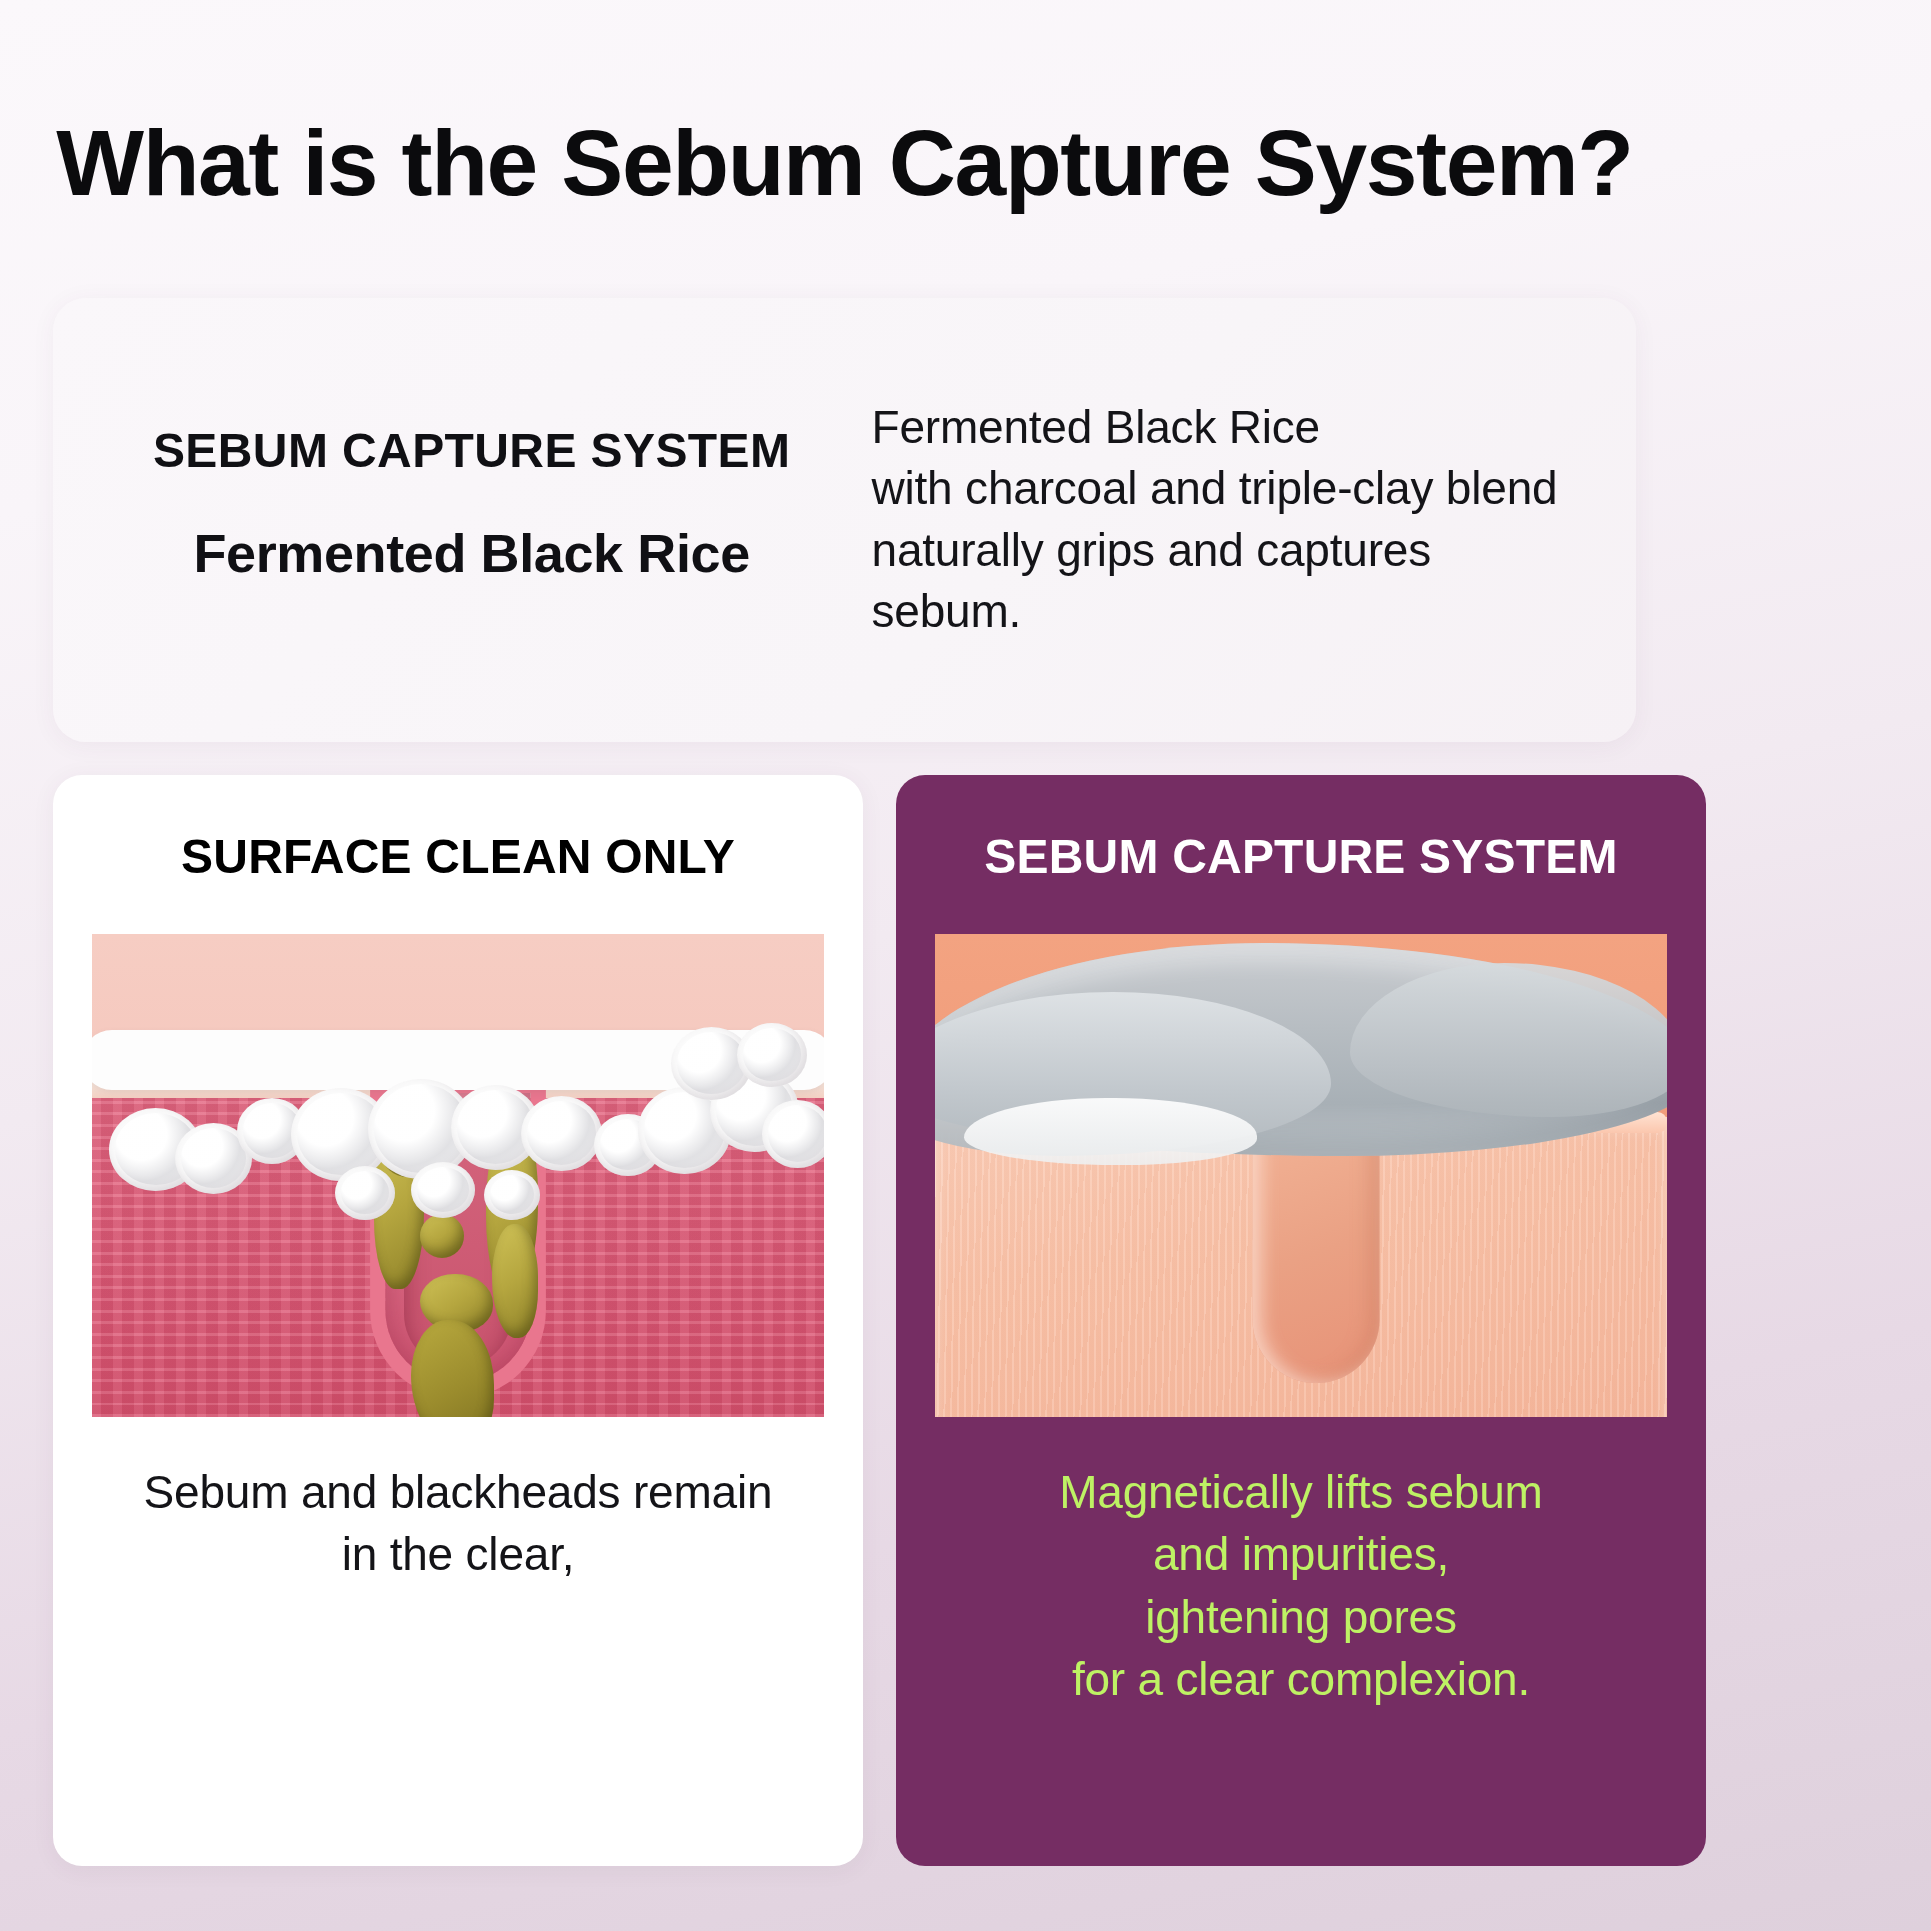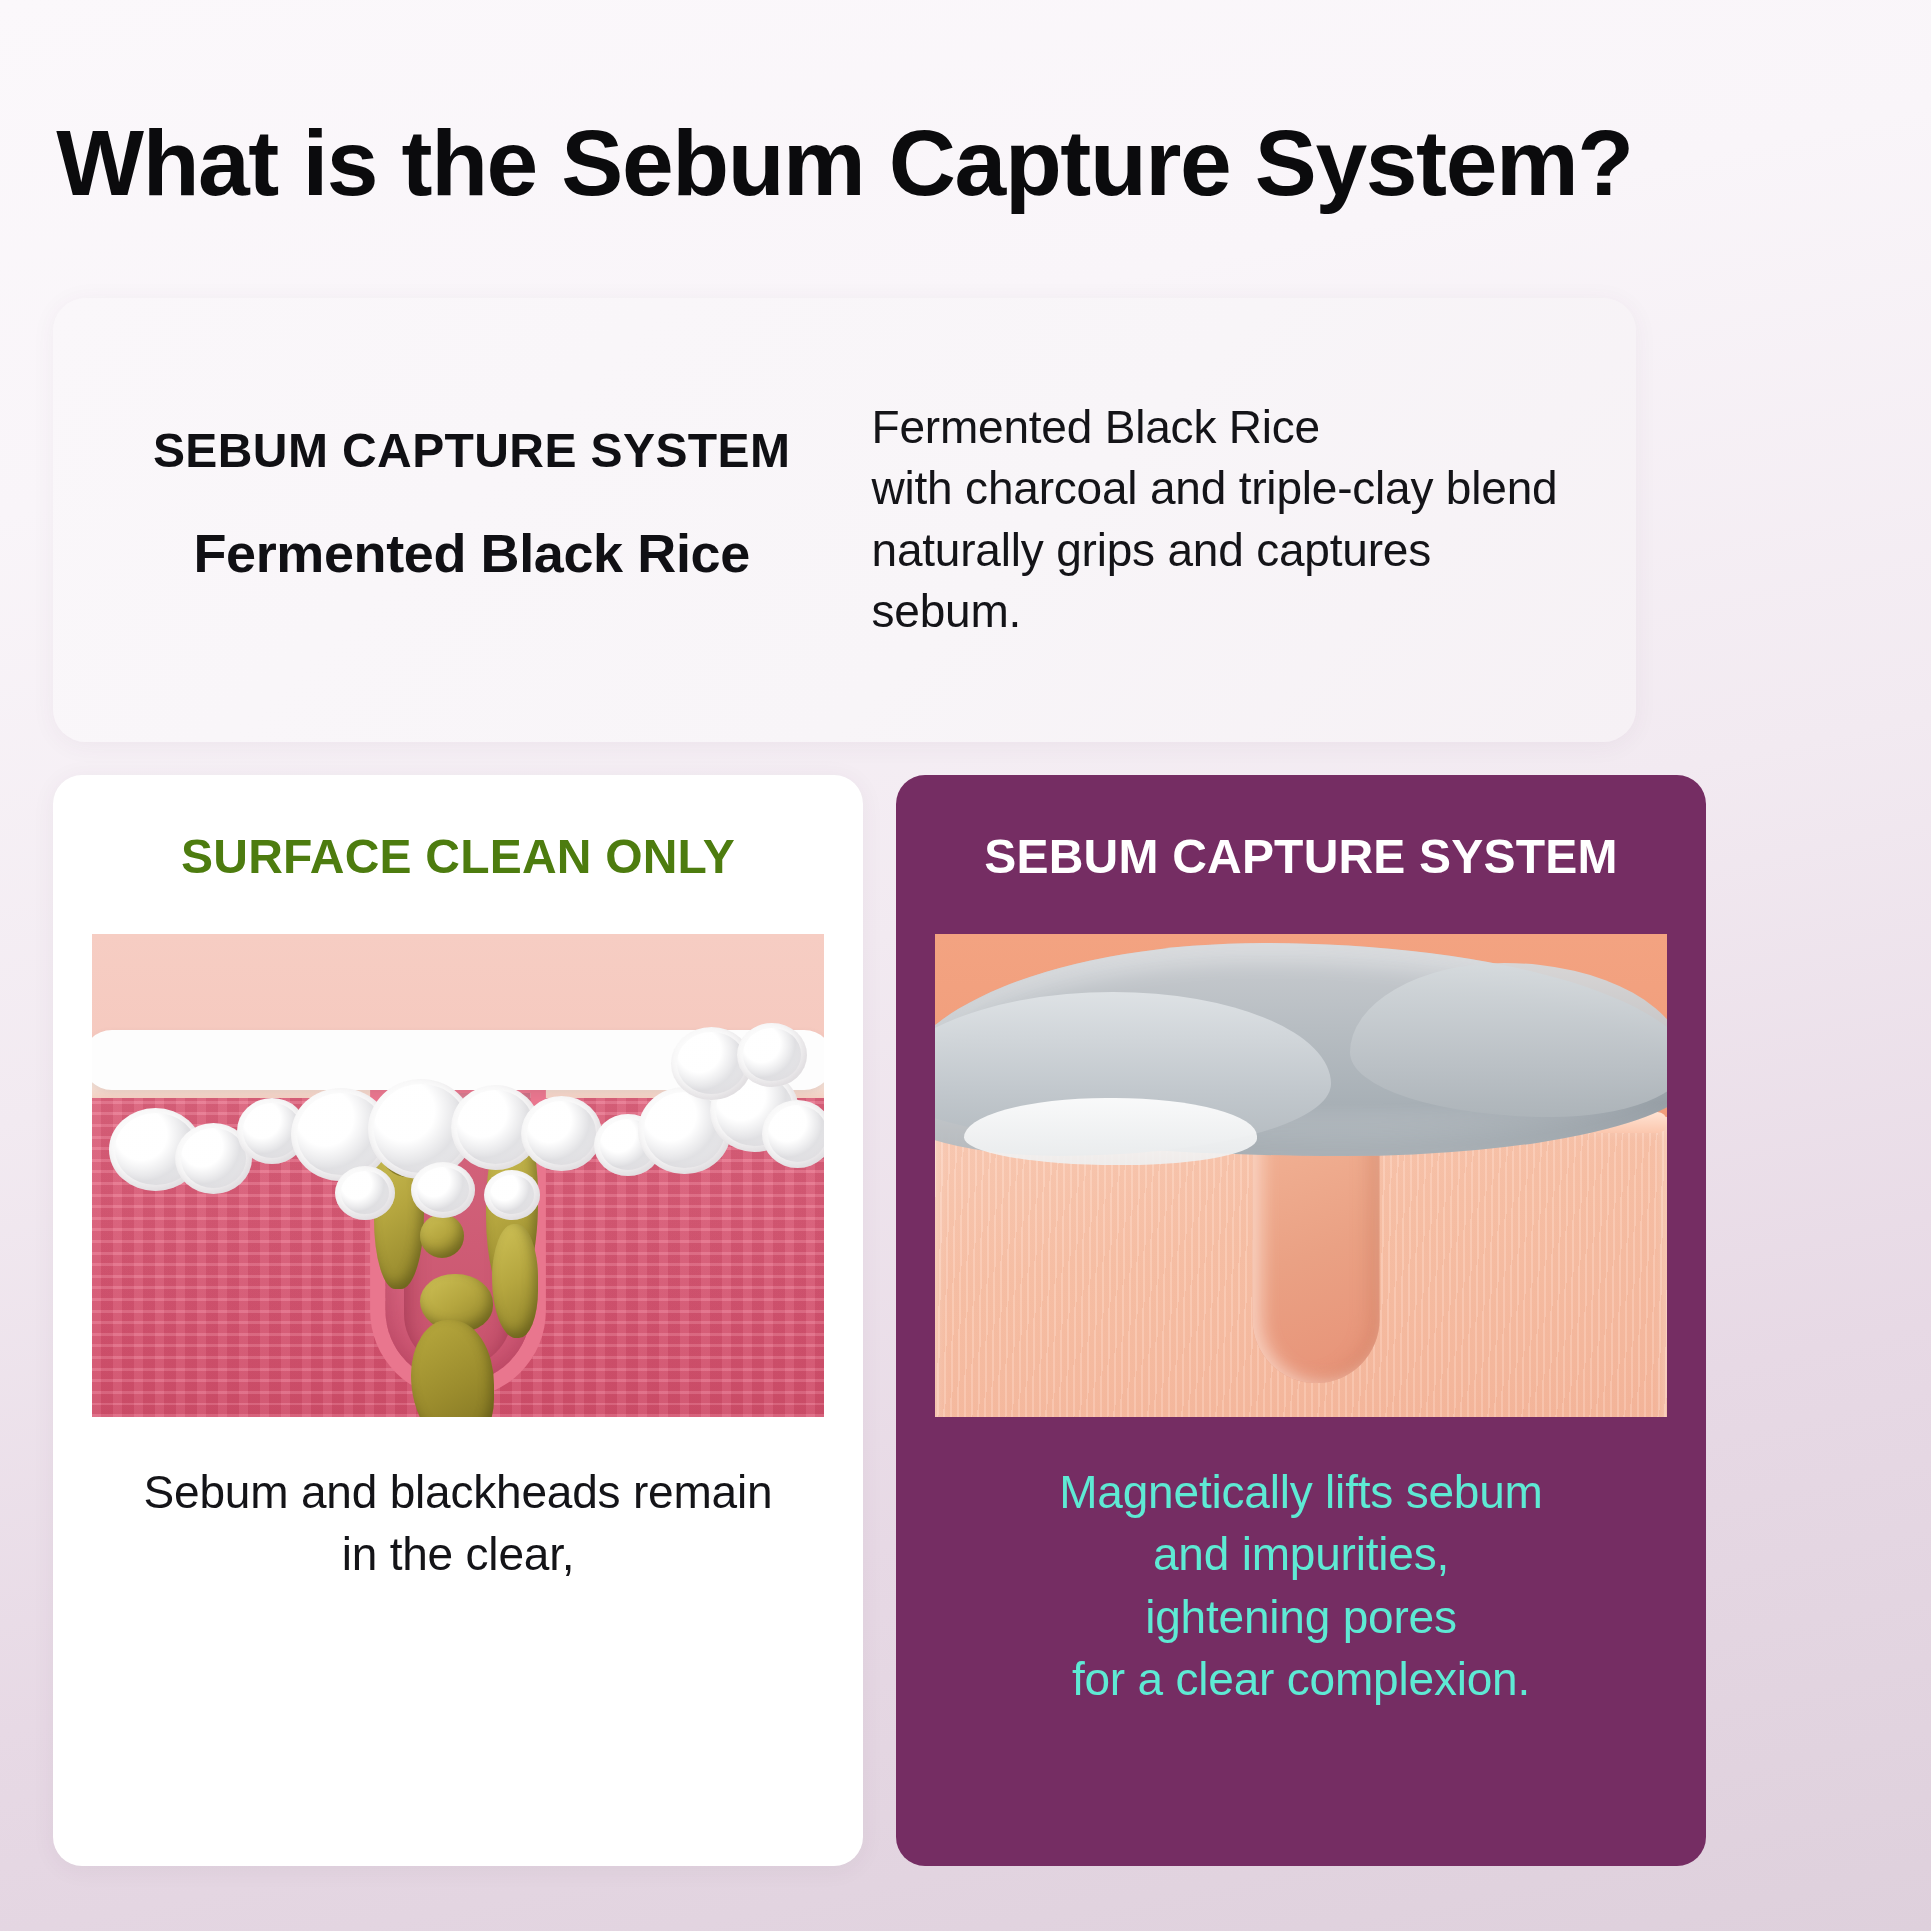--- a/index.html
+++ b/index.html
@@ -98,21 +98,21 @@
   }
   .panel.dark { background:#752d63; }
 
   .panel-head {
     font-size:48px;
     font-weight:700;
     letter-spacing:0.2px;
     text-align:center;
     margin-bottom:50px;
   }
-  .panel.light .panel-head { color:#4d7c0f; }
+  .panel.light .panel-head { color:#000000; }
   .panel.dark  .panel-head { color:#ffffff; }
 
   
   .illus {
     width:732px;
     height:483px;
     position:relative;
     overflow:hidden;
     flex:0 0 483px;
   }
@@ -228,21 +228,21 @@
   
   .caption {
     margin-top:44px;
     font-size:46px;
     line-height:1.36;
     text-align:center;
     font-weight:400;
     letter-spacing:-0.2px;
   }
   .panel.light .caption { color:#141418; }
-  .panel.dark  .caption { color:#5eead4; }
+  .panel.dark  .caption { color:#bef264; }
 </style>
 </head>
 <body>
 
 <div class="page">
 
   <h1 class="title">What is the Sebum Capture System?</h1>
 
   <section class="hero-card">
 

